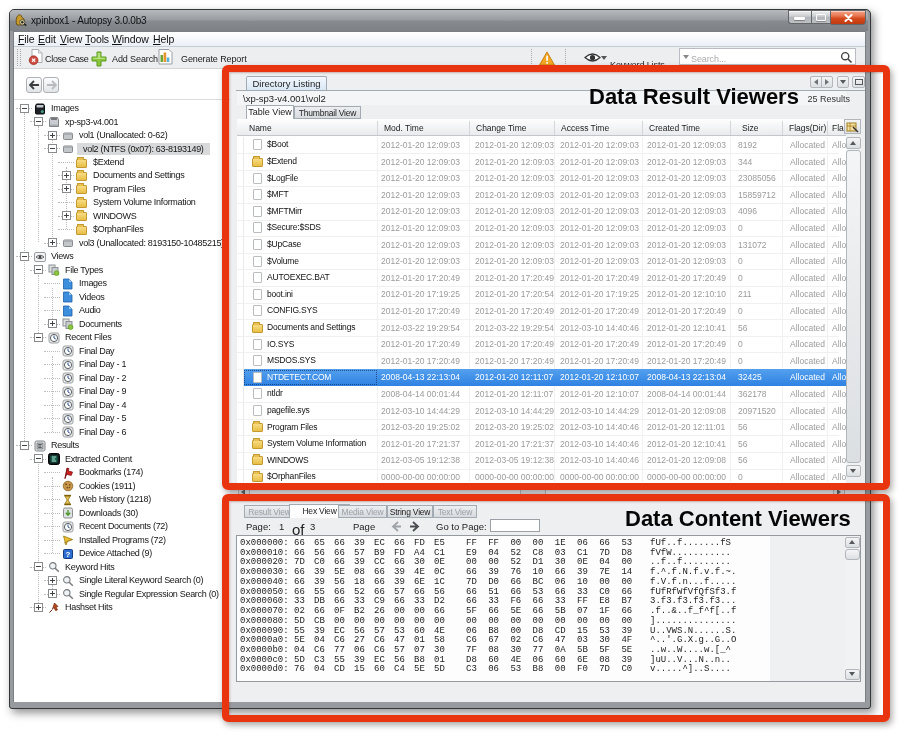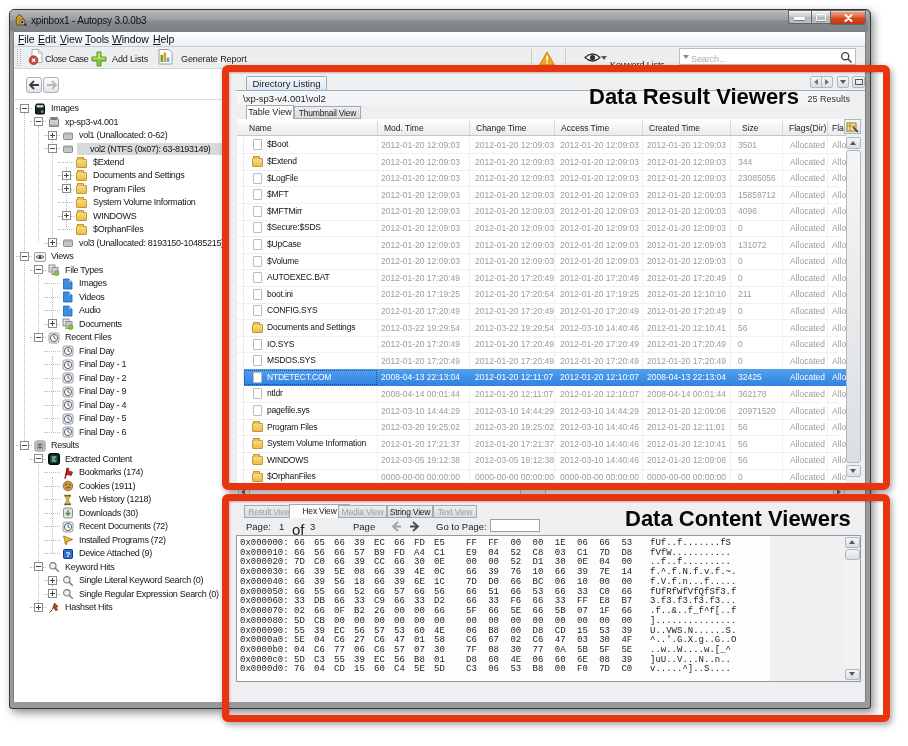--- a/index.html
+++ b/index.html
@@ -96,21 +96,21 @@
 <path d="M4 1.5 H10.5 L14 5 V14.5 H4 Z" fill="#fff" stroke="#a7adb3" stroke-width="1"></path>
 <path d="M10.5 1.5 L10.5 5 L14 5" fill="#e4e7ea" stroke="#a7adb3" stroke-width="0.8"></path>
 <circle cx="5.6" cy="12.2" r="4.4" fill="#cc4b40" stroke="#99291e" stroke-width="0.7"></circle>
 <path d="M4 10.6 L7.2 13.8 M7.2 10.6 L4 13.8" stroke="#fff" stroke-width="1.3"></path>
 </svg>
 <div class="tlab" style="left:45px;top:54px;letter-spacing:-0.3px">Close Case</div>
 <svg class="a" style="left:91px;top:51px" width="16" height="16" viewBox="0 0 16 16">
 <path d="M6 1 H10 V6 H15 V10 H10 V15 H6 V10 H1 V6 H6 Z" fill="#8cc63e" stroke="#5a9a1e" stroke-width="1"></path>
 <path d="M6.8 2 H9.2 V6.8 H14 V8 H2 V6.8 H6.8 Z" fill="#b6e07e" stroke="none"></path>
 </svg>
-<div class="tlab" style="left:112px;top:54px">Add Lists</div>
+<div class="tlab" style="left:112px;top:54px">Add Search</div>
 <svg class="a" style="left:157px;top:48px" width="17" height="18" viewBox="0 0 17 18">
 <path d="M2 1.5 H12 L15 4.5 V16 H2 Z" fill="#fff" stroke="#9aa0a6" stroke-width="1"></path>
 <rect x="3.5" y="7" width="2.6" height="7" fill="#6aa53c"></rect>
 <rect x="6.6" y="4.5" width="2.6" height="9.5" fill="#e8952e"></rect>
 <rect x="9.7" y="9.5" width="2.6" height="4.5" fill="#58b0d8"></rect>
 </svg>
 <div class="tlab" style="left:181px;top:54px">Generate Report</div>
 <svg class="a" style="left:538px;top:51px" width="18" height="15" viewBox="0 0 18 16">
 <path d="M9 1 L17 15 H1 Z" fill="#f5a623" stroke="#c87d10" stroke-width="1"></path>
 <rect x="8.2" y="5" width="1.8" height="5.5" fill="#fff"></rect>
@@ -180,21 +180,21 @@
   </svg>
 <div class="trow" style="left:77px;top:129.0px;height:12px;line-height:12px;padding:0 2px">vol1 (Unallocated: 0-62)</div>
 <div class="doth" style="left:44px;top:148px;width:16px"></div>
 <div class="ebox" style="left:48px;top:144.0px">
     <i></i>
   </div>
 <svg class="a" style="left:62px;top:143.0px" width="12" height="12" viewBox="0 0 12 12">
     <rect x="1.5" y="3" width="9" height="6.5" rx="1" fill="#c3c7ca" stroke="#85898d"></rect>
     <rect x="1.5" y="3" width="9" height="2" fill="#a9adb1"></rect>
   </svg>
-<div class="trow tsel" style="left:77px;top:142.5px;height:12px;line-height:12px;padding:0 13px">vol2 (NTFS (0x07): 63-8193149)</div>
+<div class="trow tsel" style="left:77px;top:142.5px;height:12px;line-height:12px;padding:0 6px">vol2 (NTFS (0x07): 63-8193149)</div>
 <div class="doth" style="left:58px;top:162px;width:16px"></div>
 <div class="ffold" style="left:76px;top:158.5px">
     <i></i>
   </div>
 <div class="trow" style="left:91px;top:156.0px;height:12px;line-height:12px;padding:0 2px">$Extend</div>
 <div class="doth" style="left:58px;top:175px;width:16px"></div>
 <div class="ebox p" style="left:62px;top:170.9px">
     <i></i>
     <b></b>
   </div>
@@ -499,21 +499,21 @@
 <div class="a" style="left:730px;top:137px;width:1px;height:345px;background:#f0f1f2"></div>
 <div class="a" style="left:782px;top:137px;width:1px;height:345px;background:#f0f1f2"></div>
 <div class="a" style="left:827px;top:137px;width:1px;height:345px;background:#f0f1f2"></div>
 <div class="a" style="left:243px;top:137px;width:1px;height:345px;background:#e9eaeb"></div>
 <div class="ffile" style="left:253px;top:139.4px"></div>
 <div class="name" style="left:267px;top:139.4px">$Boot</div>
 <div class="cell" style="left:381px;top:139.9px">2012-01-20 12:09:03</div>
 <div class="cell" style="left:475px;top:139.9px">2012-01-20 12:09:03</div>
 <div class="cell" style="left:560px;top:139.9px">2012-01-20 12:09:03</div>
 <div class="cell" style="left:647px;top:139.9px">2012-01-20 12:09:03</div>
-<div class="cell" style="left:738px;top:139.9px">3501</div>
+<div class="cell" style="left:738px;top:139.9px">8192</div>
 <div class="cell" style="left:790px;top:139.9px">Allocated</div>
 <div class="cell" style="left:832px;top:139.9px;width:14px;overflow:hidden">Alloca</div>
 <div class="rsep" style="top:153.2px"></div>
 <div class="ffold" style="left:252px;top:157.5px">
     <i></i>
   </div>
 <div class="name" style="left:267px;top:156.0px">$Extend</div>
 <div class="cell" style="left:381px;top:156.5px">2012-01-20 12:09:03</div>
 <div class="cell" style="left:475px;top:156.5px">2012-01-20 12:09:03</div>
 <div class="cell" style="left:560px;top:156.5px">2012-01-20 12:09:03</div>

